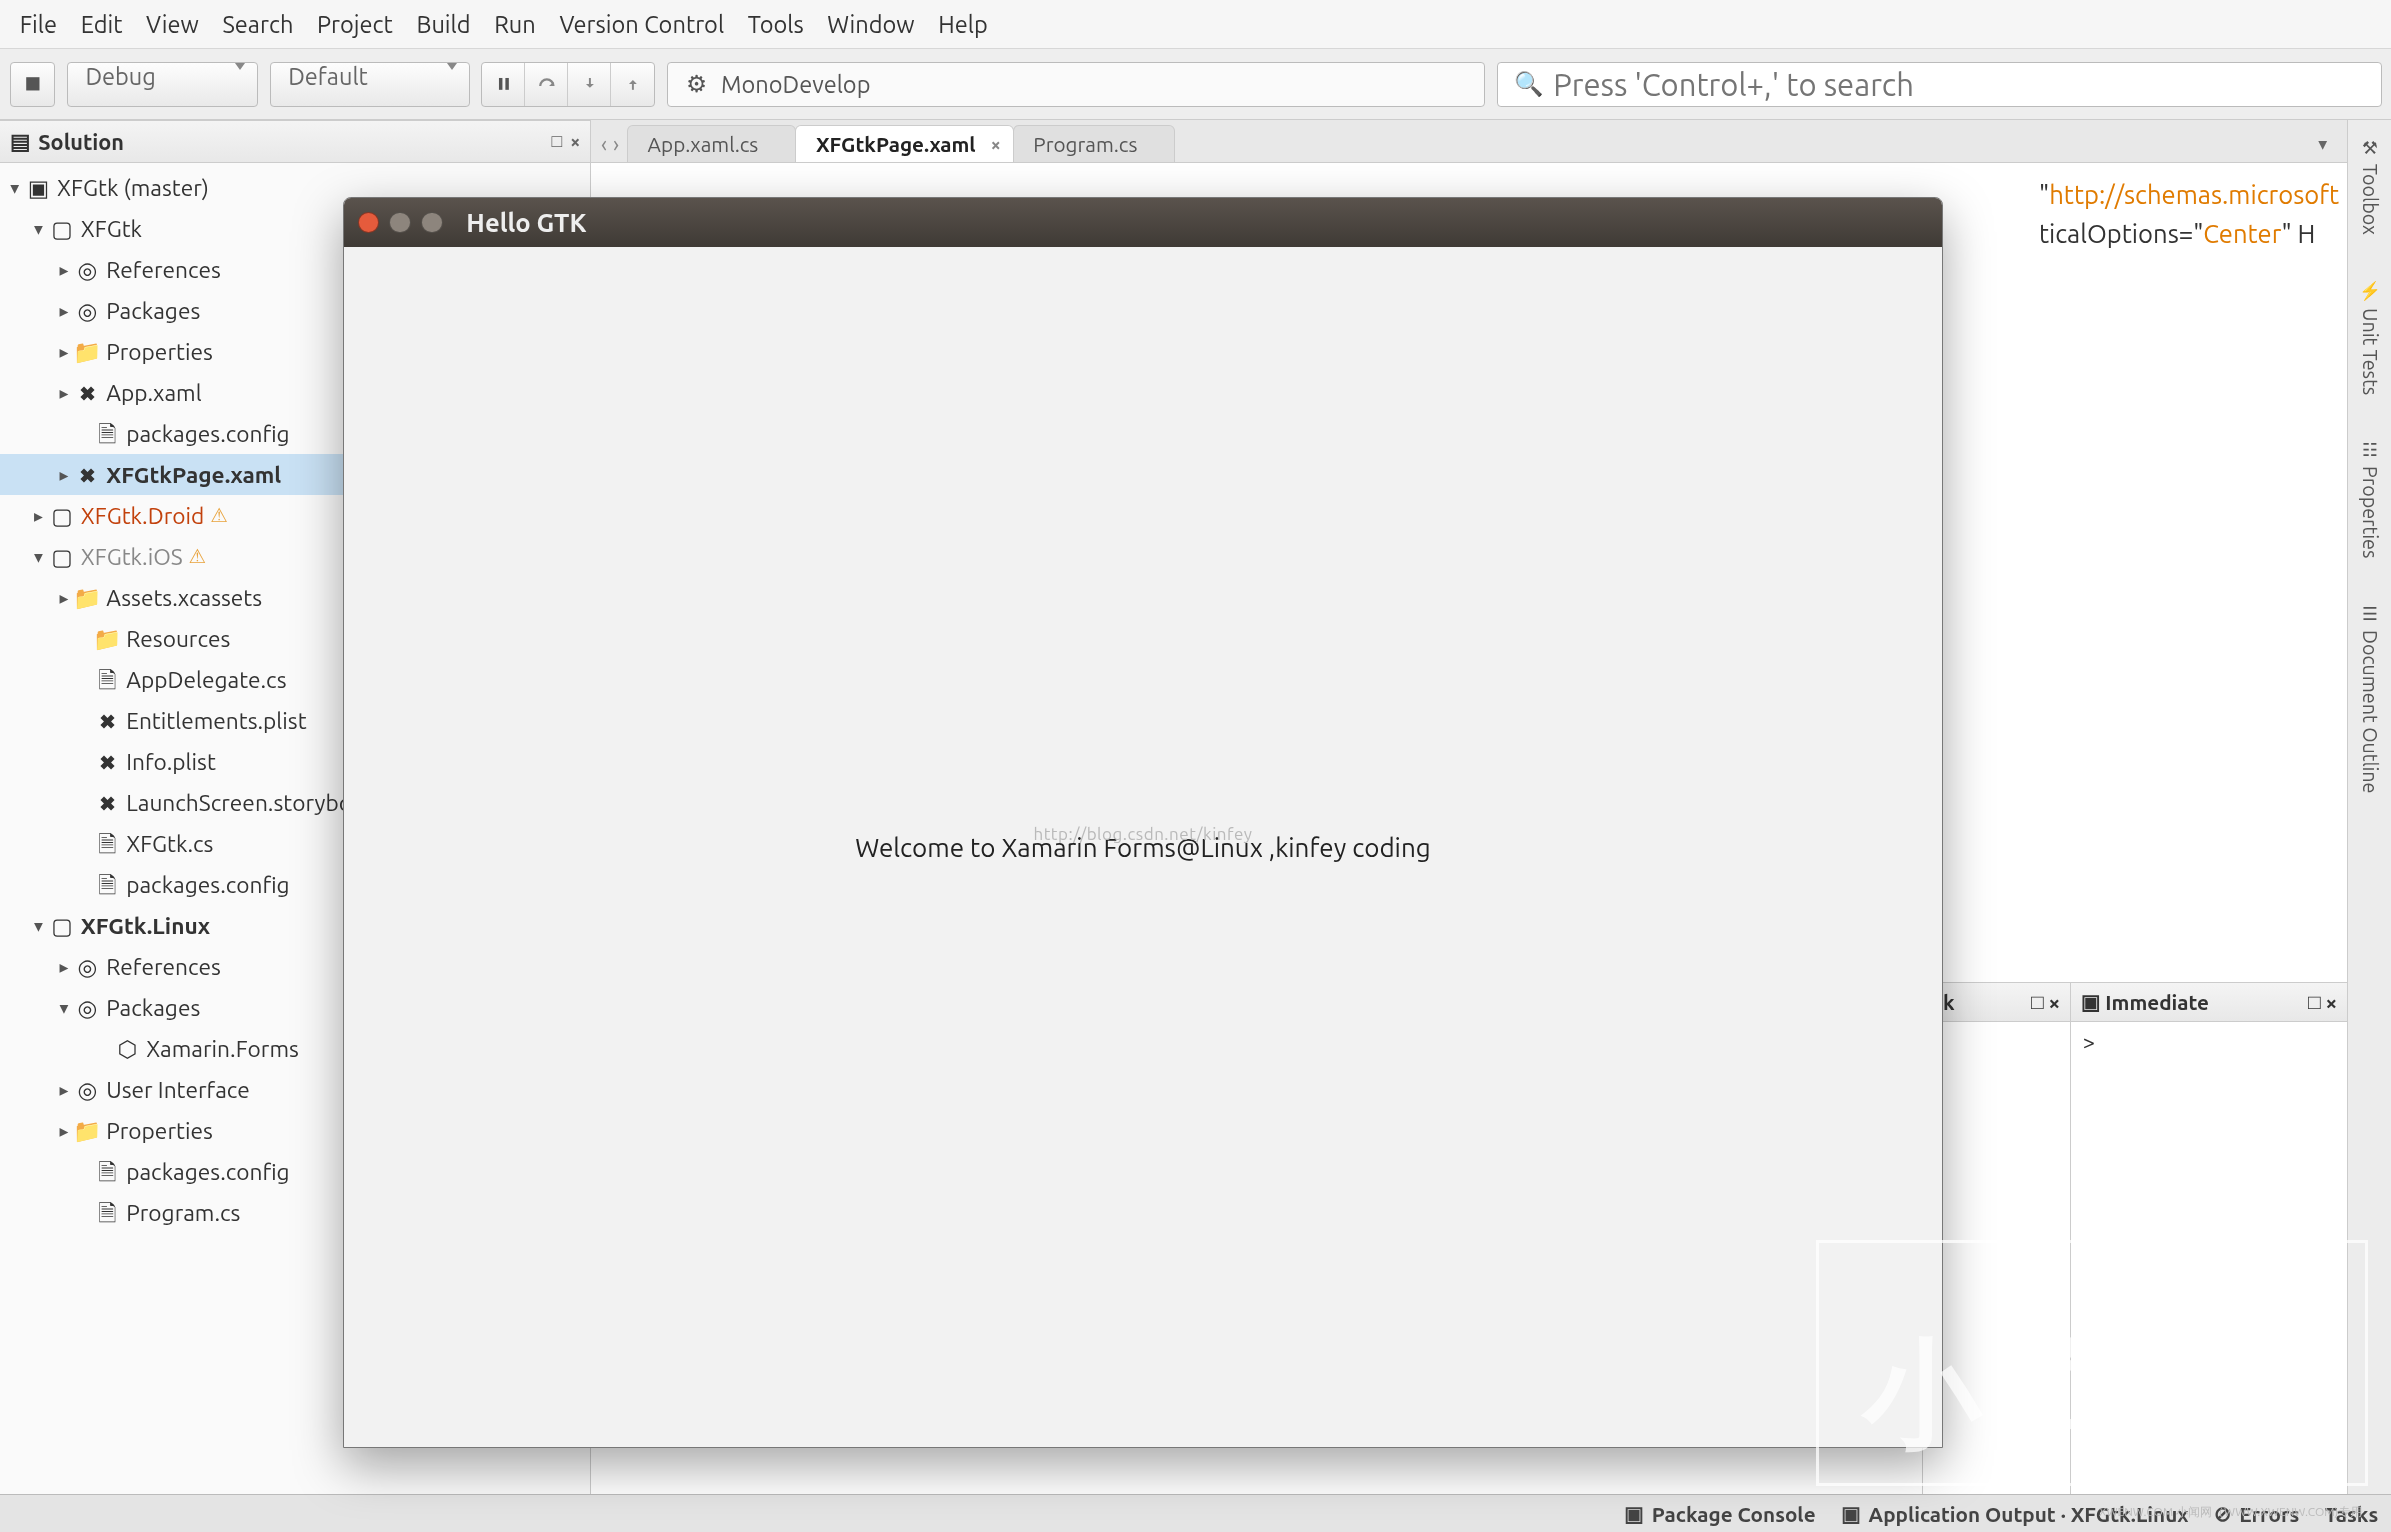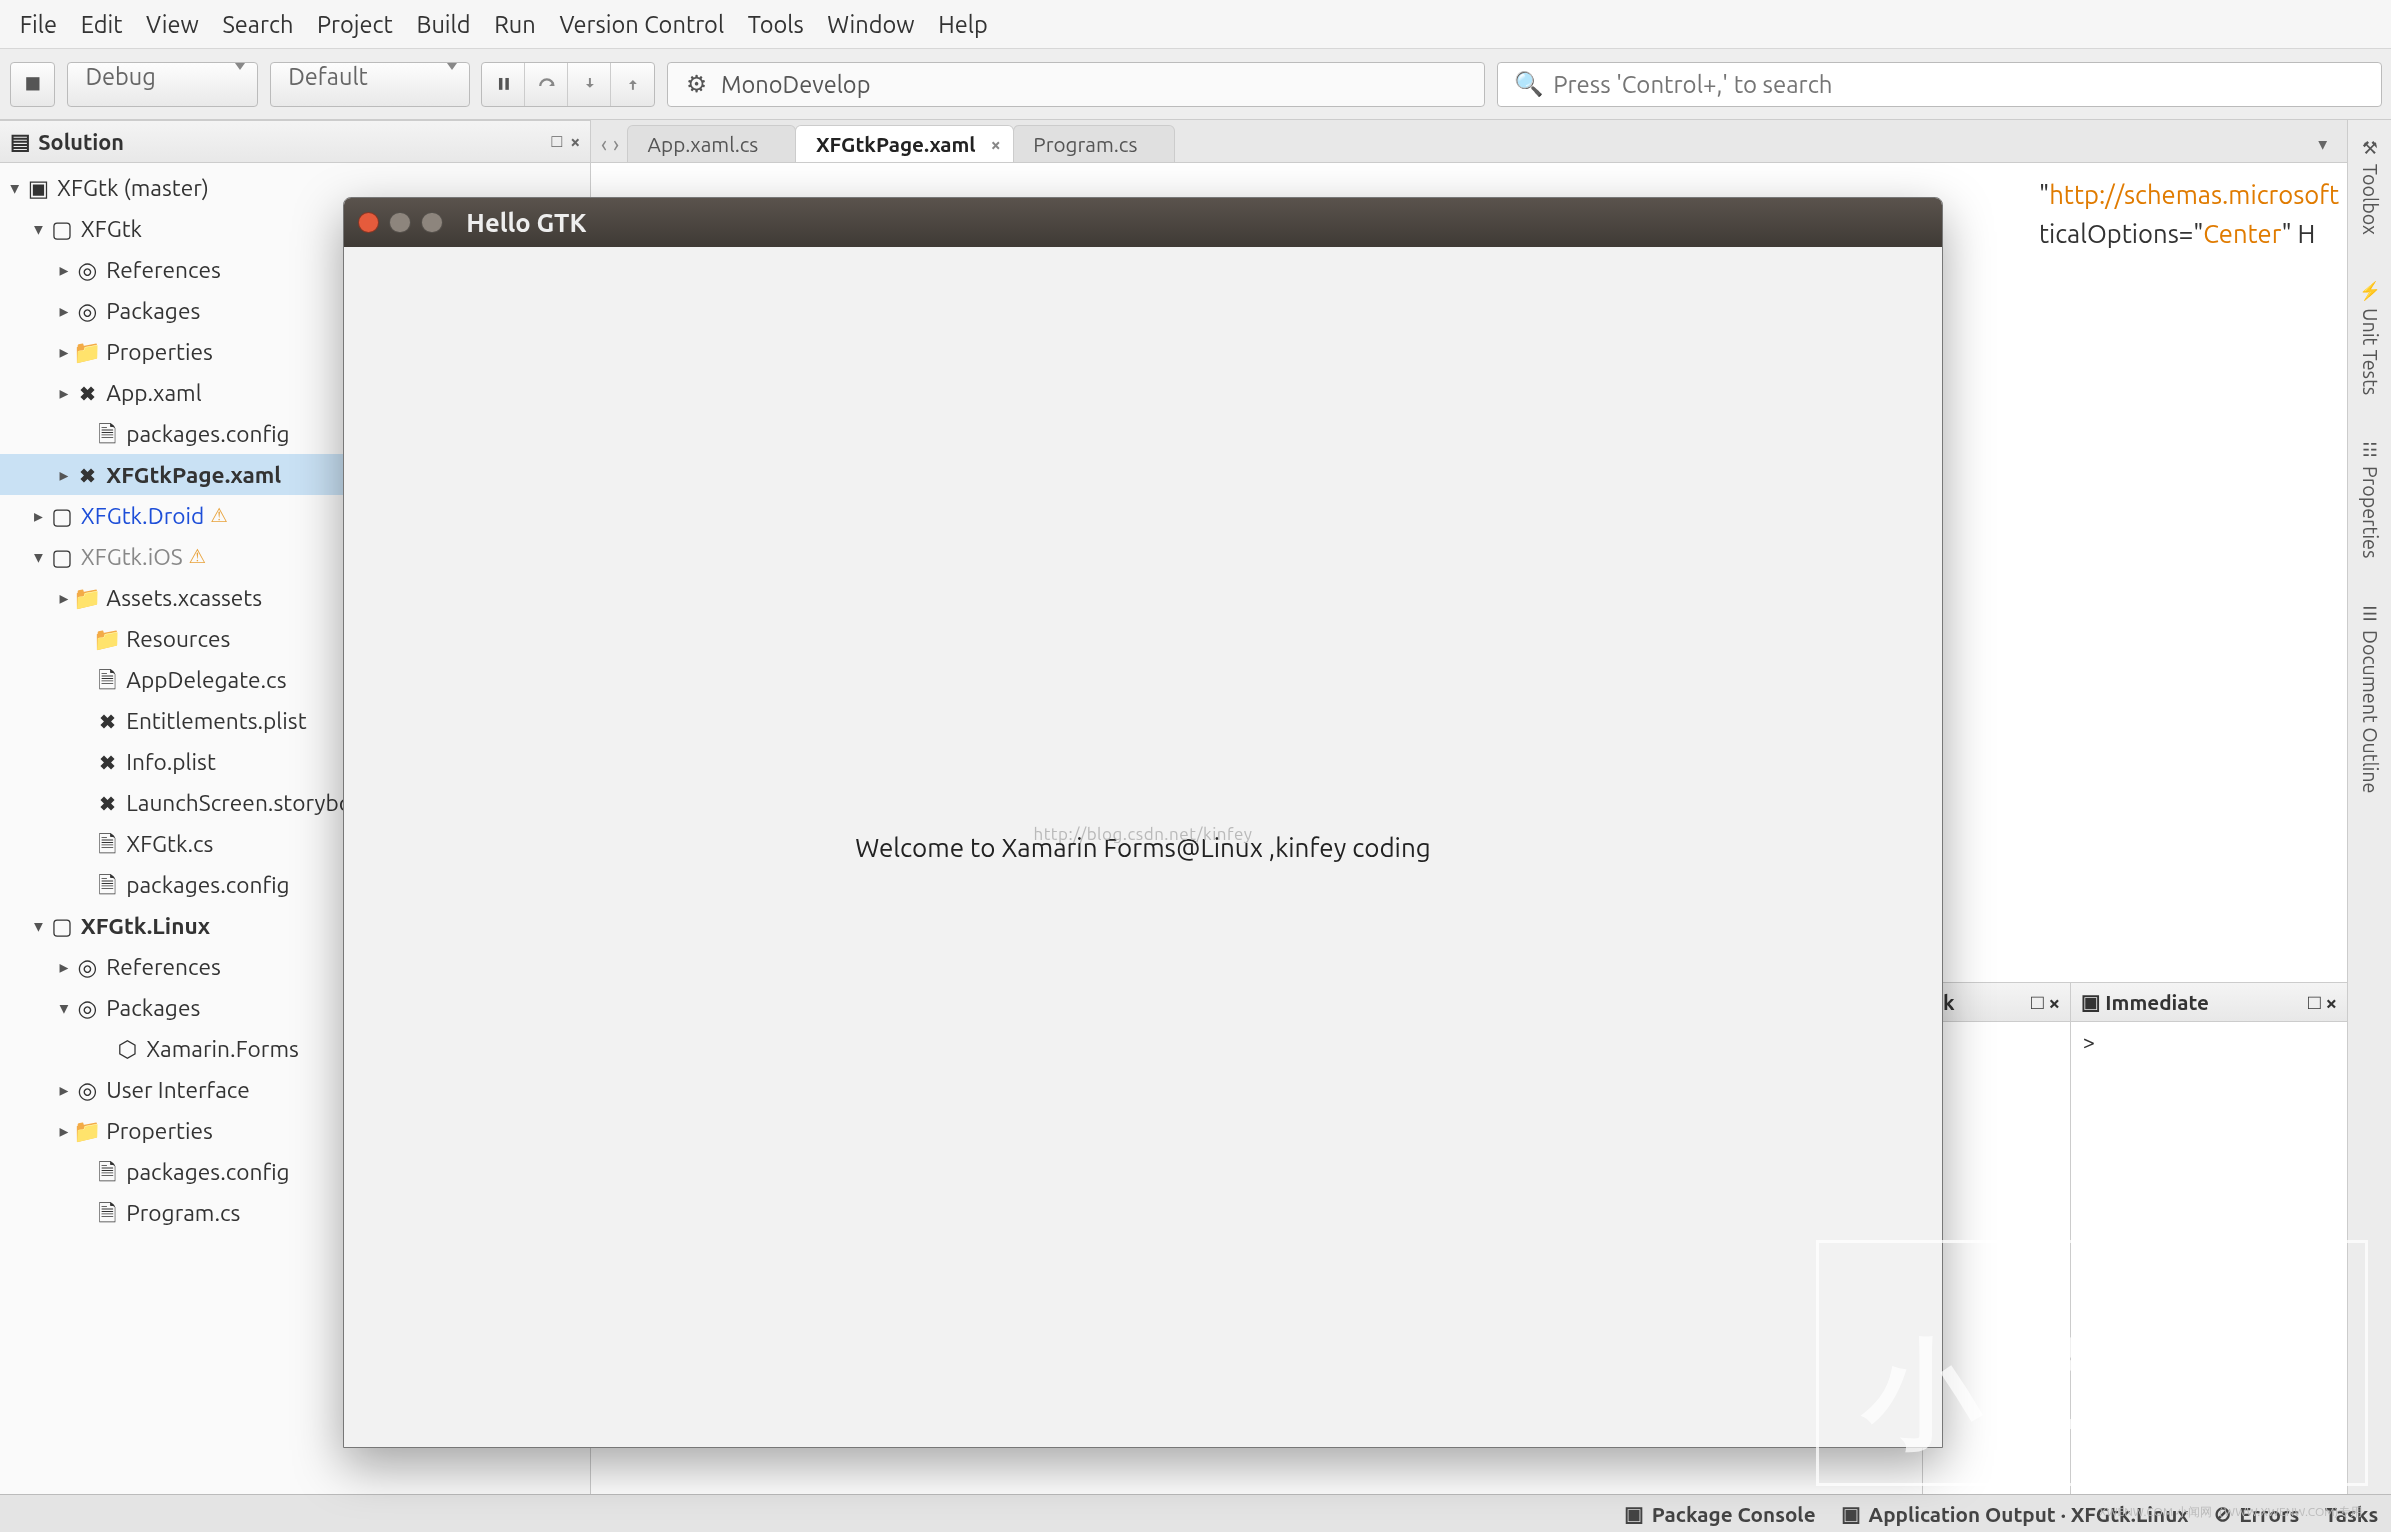--- a/index.html
+++ b/index.html
@@ -13,21 +13,21 @@
   .toolbar { display:flex; align-items:center; height:71px; padding:5.9px 9.9px; background:#eee; border-bottom:1px solid #ccc; gap:11.8px; }
   .tb-btn { width:45px; height:45px; border:1px solid #bbb; border-radius:3.9px; background:linear-gradient(#fdfdfd,#e9e9e9); display:flex; align-items:center; justify-content:center; }
   .tb-btn svg { width:17.7px; height:17.7px; }
   .tb-combo { height:45px; border:1px solid #bbb; border-radius:3.9px; background:linear-gradient(#fdfdfd,#e9e9e9); display:flex; align-items:flex-start; padding:0 11.8px 0 17.7px; gap:79px; color:#666; }
   .tb-combo .arr { width:0; height:0; border-left:5.9px solid transparent; border-right:5.9px solid transparent; border-top:7.9px solid #888; }
   .tb-group { height:45px; border:1px solid #bbb; border-radius:3.9px; background:linear-gradient(#fdfdfd,#e9e9e9); display:flex; align-items:center; }
   .tb-group .cell { width:43px; height:100%; display:flex; align-items:center; justify-content:center; border-right:1px solid #ccc; }
   .tb-group .cell:last-child { border-right:none; }
   .run-status { flex:0 0 818px; height:45px; border:1px solid #bbb; border-radius:3.9px; background:#fafafa; display:flex; align-items:center; padding:0 17.7px; gap:13.8px; color:#555; }
   .search-box { flex:1; height:45px; border:1px solid #bbb; border-radius:3.9px; background:#fff; display:flex; align-items:center; padding:0 15.8px; gap:9.9px; color:#888; }
-  .search-box input { border:none; outline:none; font-size:24px; width:100%; background:transparent; color:#3b82f6; }
+  .search-box input { border:none; outline:none; font-size:31px; width:100%; background:transparent; color:#3b82f6; }
 
   
   .workspace { position:absolute; top:120px; left:0; right:0; bottom:39px; display:flex; }
   .sidebar-left { width:591px; background:#fafafa; border-right:1px solid #ccc; display:flex; flex-direction:column; }
   .panel-title { height:43px; background:linear-gradient(#f4f4f4,#e8e8e8); border-bottom:1px solid #ccc; border-top:1px solid #ccc; display:flex; align-items:center; padding:0 9.9px; font-weight:bold; font-size:21.7px; gap:7.9px; }
   .panel-title .spacer { flex:1; }
   .panel-title .pin { font-size:17.7px; color:#666; }
 
   
   .tree { flex:1; overflow:hidden; font-size:22.7px; line-height:41px; padding-top:3.9px; }
@@ -205,21 +205,21 @@
         </div>
       <div class="tree-row selected" style="padding-left:55px">
           <span class="tri">▸</span>
           <span class="ico file">🞮</span>
           <span class="bold">XFGtkPage.xaml</span>
         </div>
 
       <div class="tree-row" style="padding-left:29.6px">
           <span class="tri">▸</span>
           <span class="ico proj">▢</span>
-          <span style="color:#1d4ed8">XFGtk.Droid</span>
+          <span style="color:#c2410c">XFGtk.Droid</span>
           <span class="warn">⚠</span>
         </div>
 
       <div class="tree-row" style="padding-left:29.6px">
           <span class="tri">▾</span>
           <span class="ico proj">▢</span>
           <span style="color:#888">XFGtk.iOS</span>
           <span class="warn">⚠</span>
         </div>
       <div class="tree-row" style="padding-left:55px">

